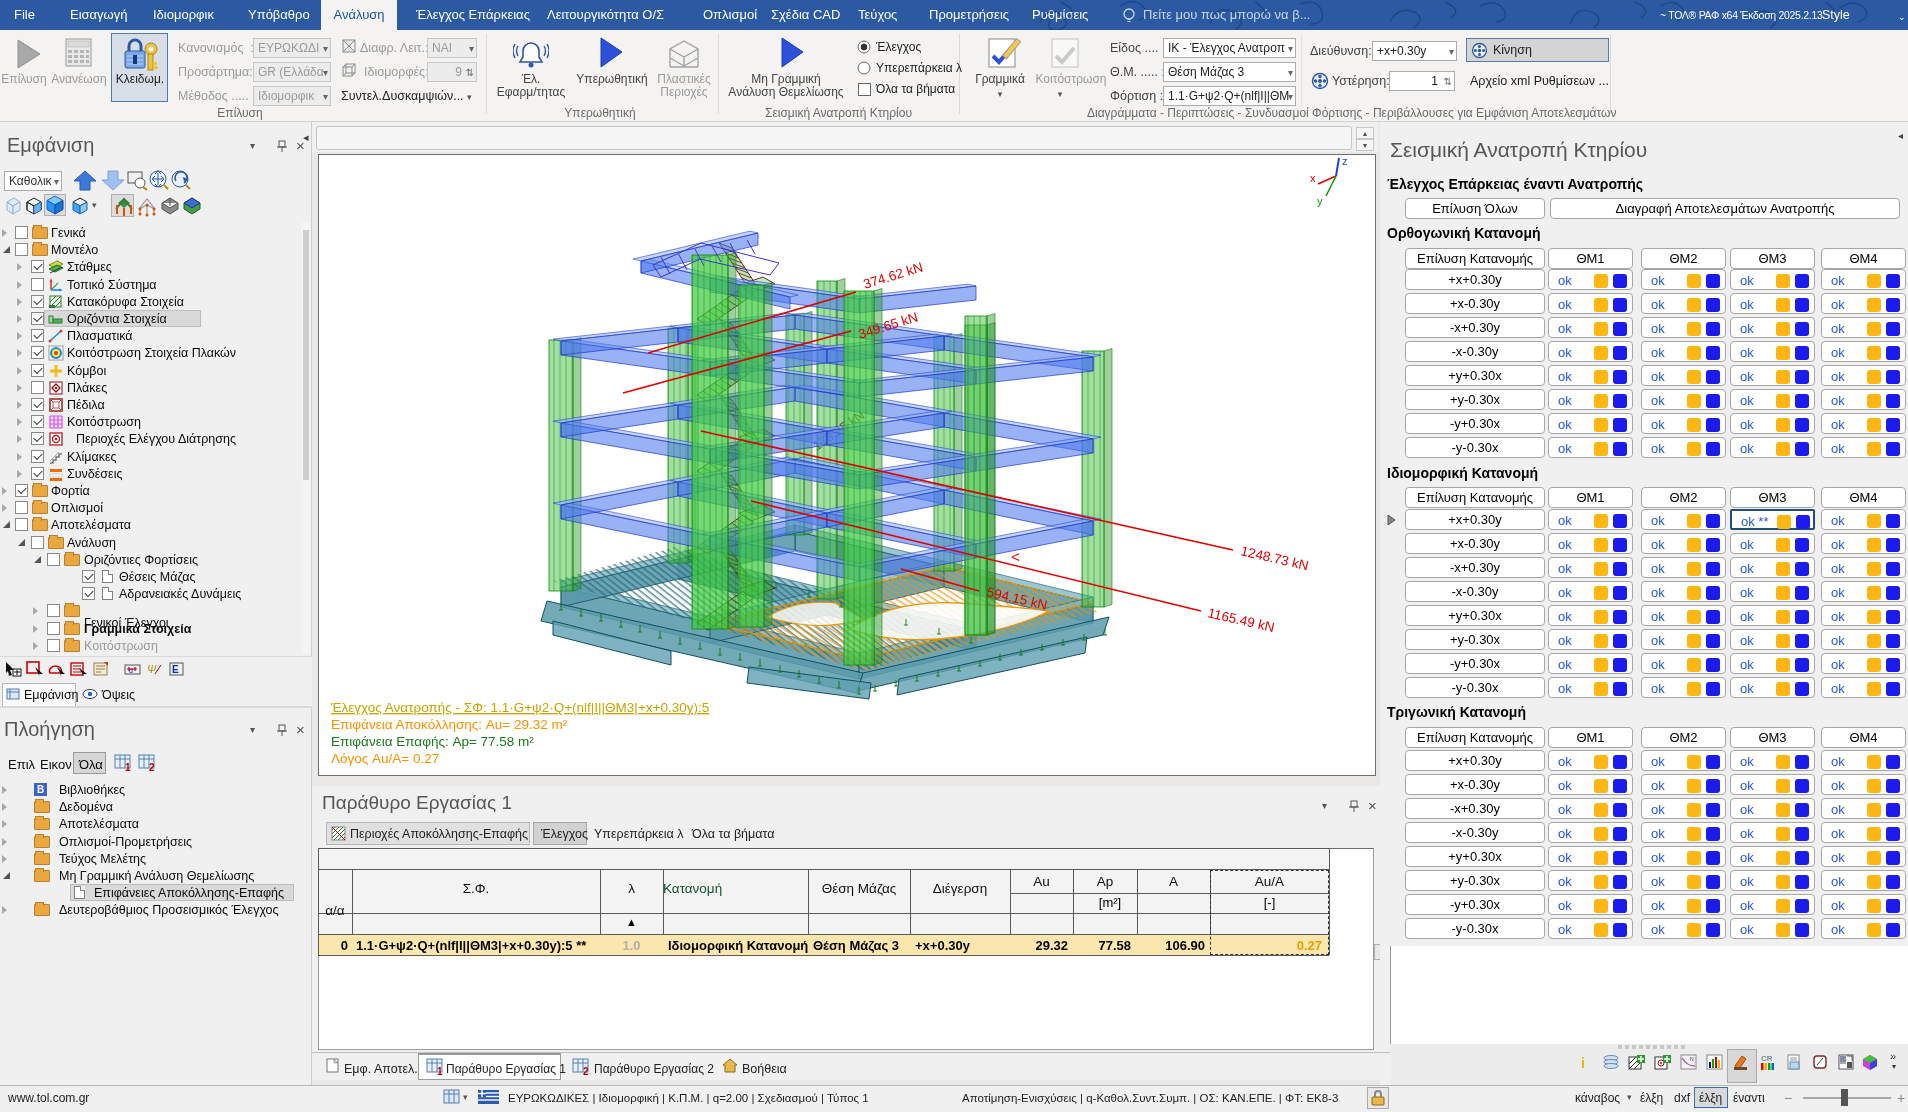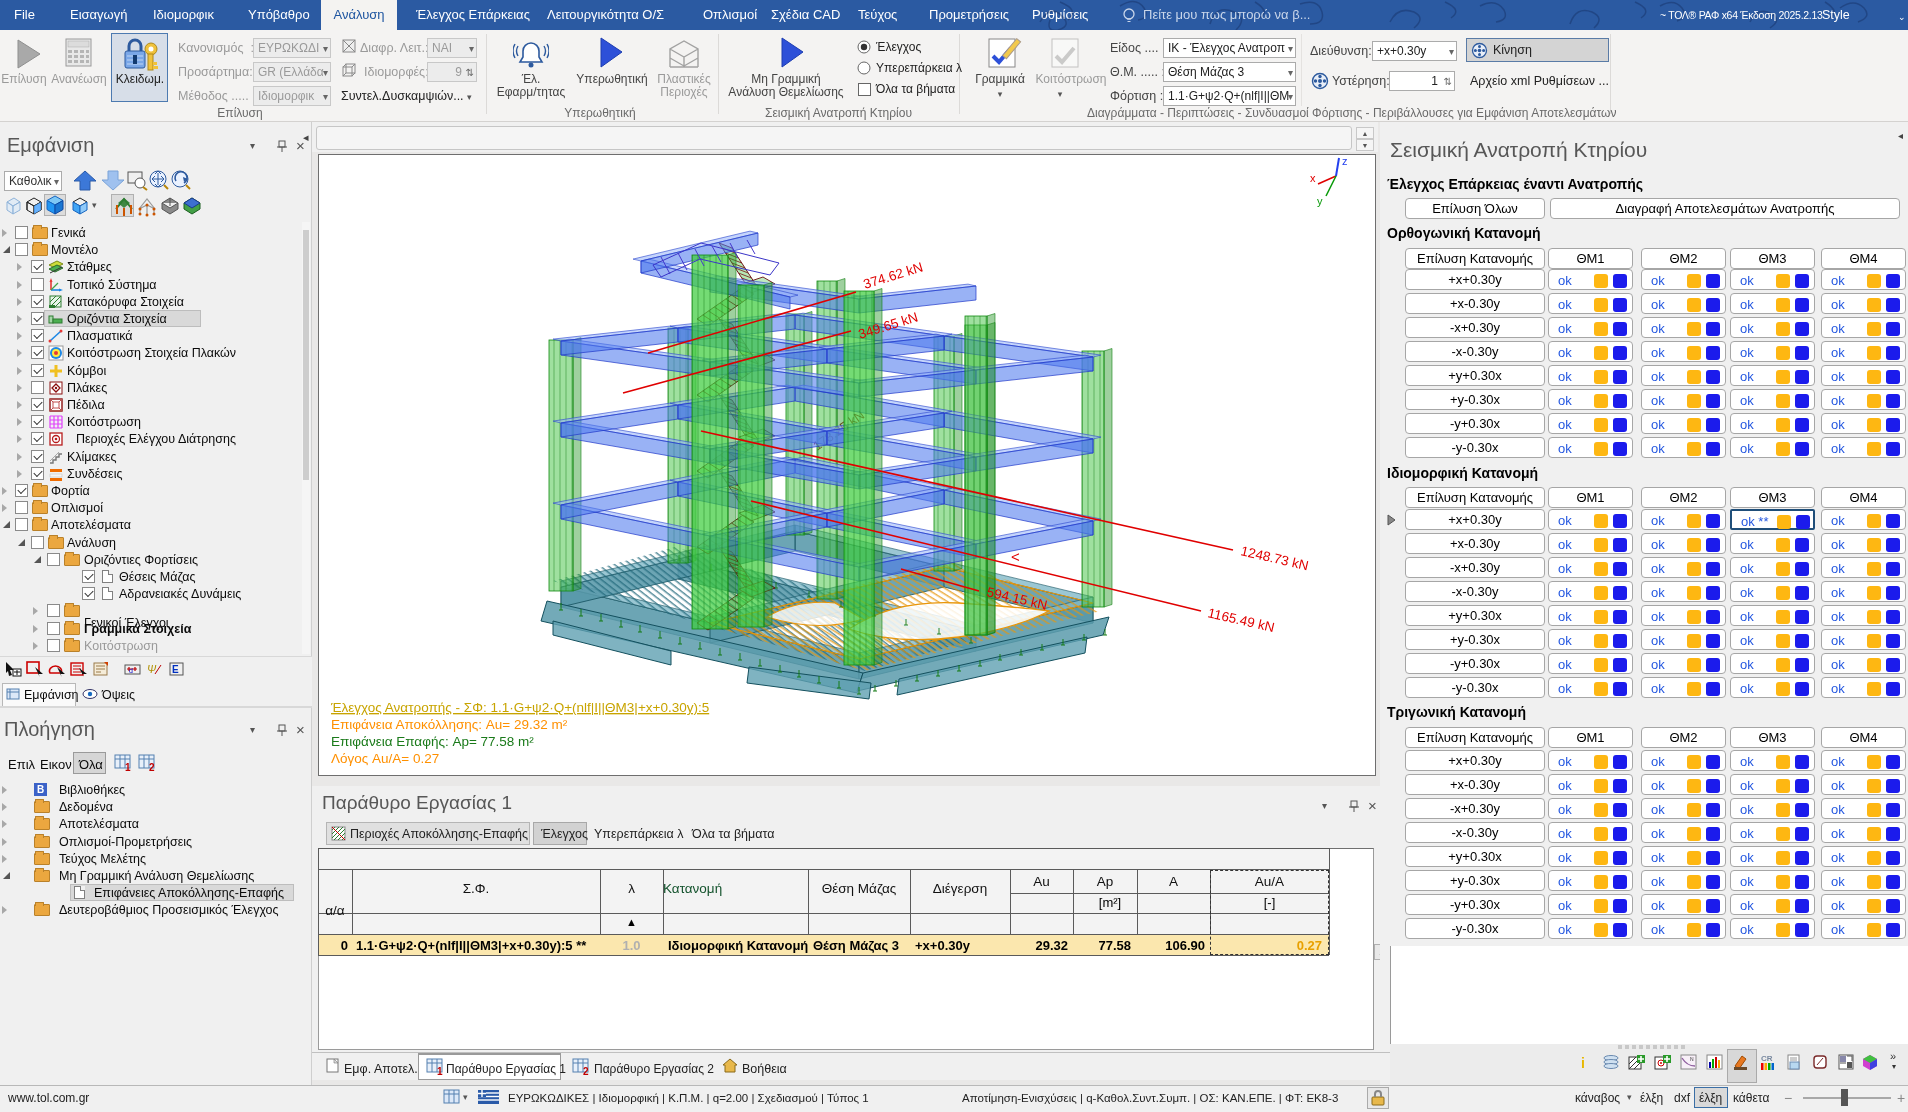--- a/index.html
+++ b/index.html
@@ -1602,17 +1602,17 @@
     <svg class="ab" style="left:1370px;top:1089px" width="16" height="18">
       <rect x="2" y="8" width="12" height="8" rx="1" fill="#e8b84b" stroke="#8a6a1a"></rect>
       <path d="M5,8 v-3 a3,3 0 0 1 6,0 v3" fill="none" stroke="#888" stroke-width="2"></path>
     </svg>
     <span class="sbt" style="left:1575px;top:1091px">κάναβος</span>
     <span class="ab" style="left:1627px;top:1092px;font-size:9px;color:#555">▾</span>
     <span class="sbt" style="left:1640px;top:1091px">έλξη</span>
     <span class="sbt" style="left:1674px;top:1091px">dxf</span>
     <div class="ab" style="left:1694px;top:1087px;width:34px;height:21px;background:#d9d9d9;border:1px solid #3a6ea5"></div>
     <span class="sbt" style="left:1699px;top:1091px">έλξη</span>
-    <span class="sbt" style="left:1733px;top:1091px">κάθετα</span>
+    <span class="sbt" style="left:1733px;top:1091px">έναντι</span>
     <span class="ab" style="left:1784px;top:1090px;font-size:14px;color:#888">−</span>
     <div class="ab" style="left:1803px;top:1097px;width:88px;height:2px;background:#a8a8a8"></div>
     <div class="ab" style="left:1841px;top:1089px;width:7px;height:17px;background:#555"></div>
     <span class="ab" style="left:1897px;top:1090px;font-size:14px;color:#888">+</span>
   </div>
 </body></html>

